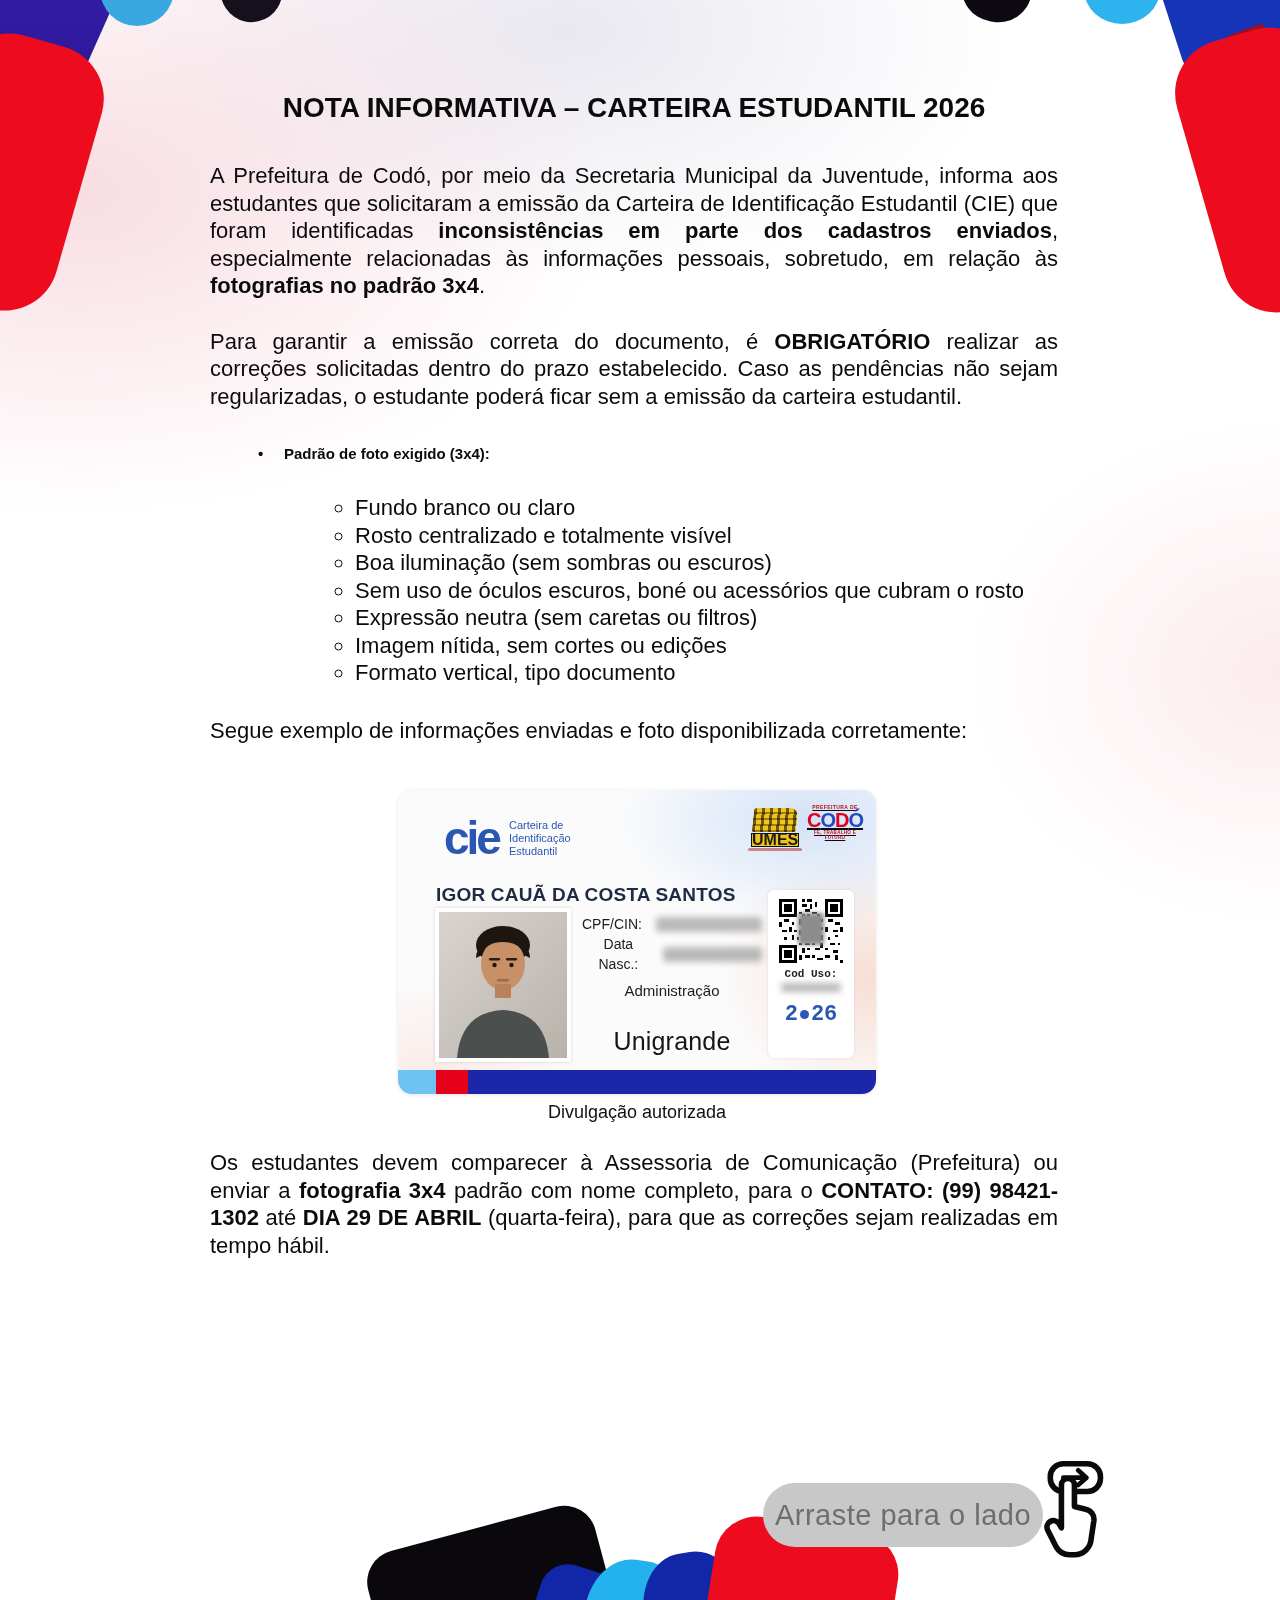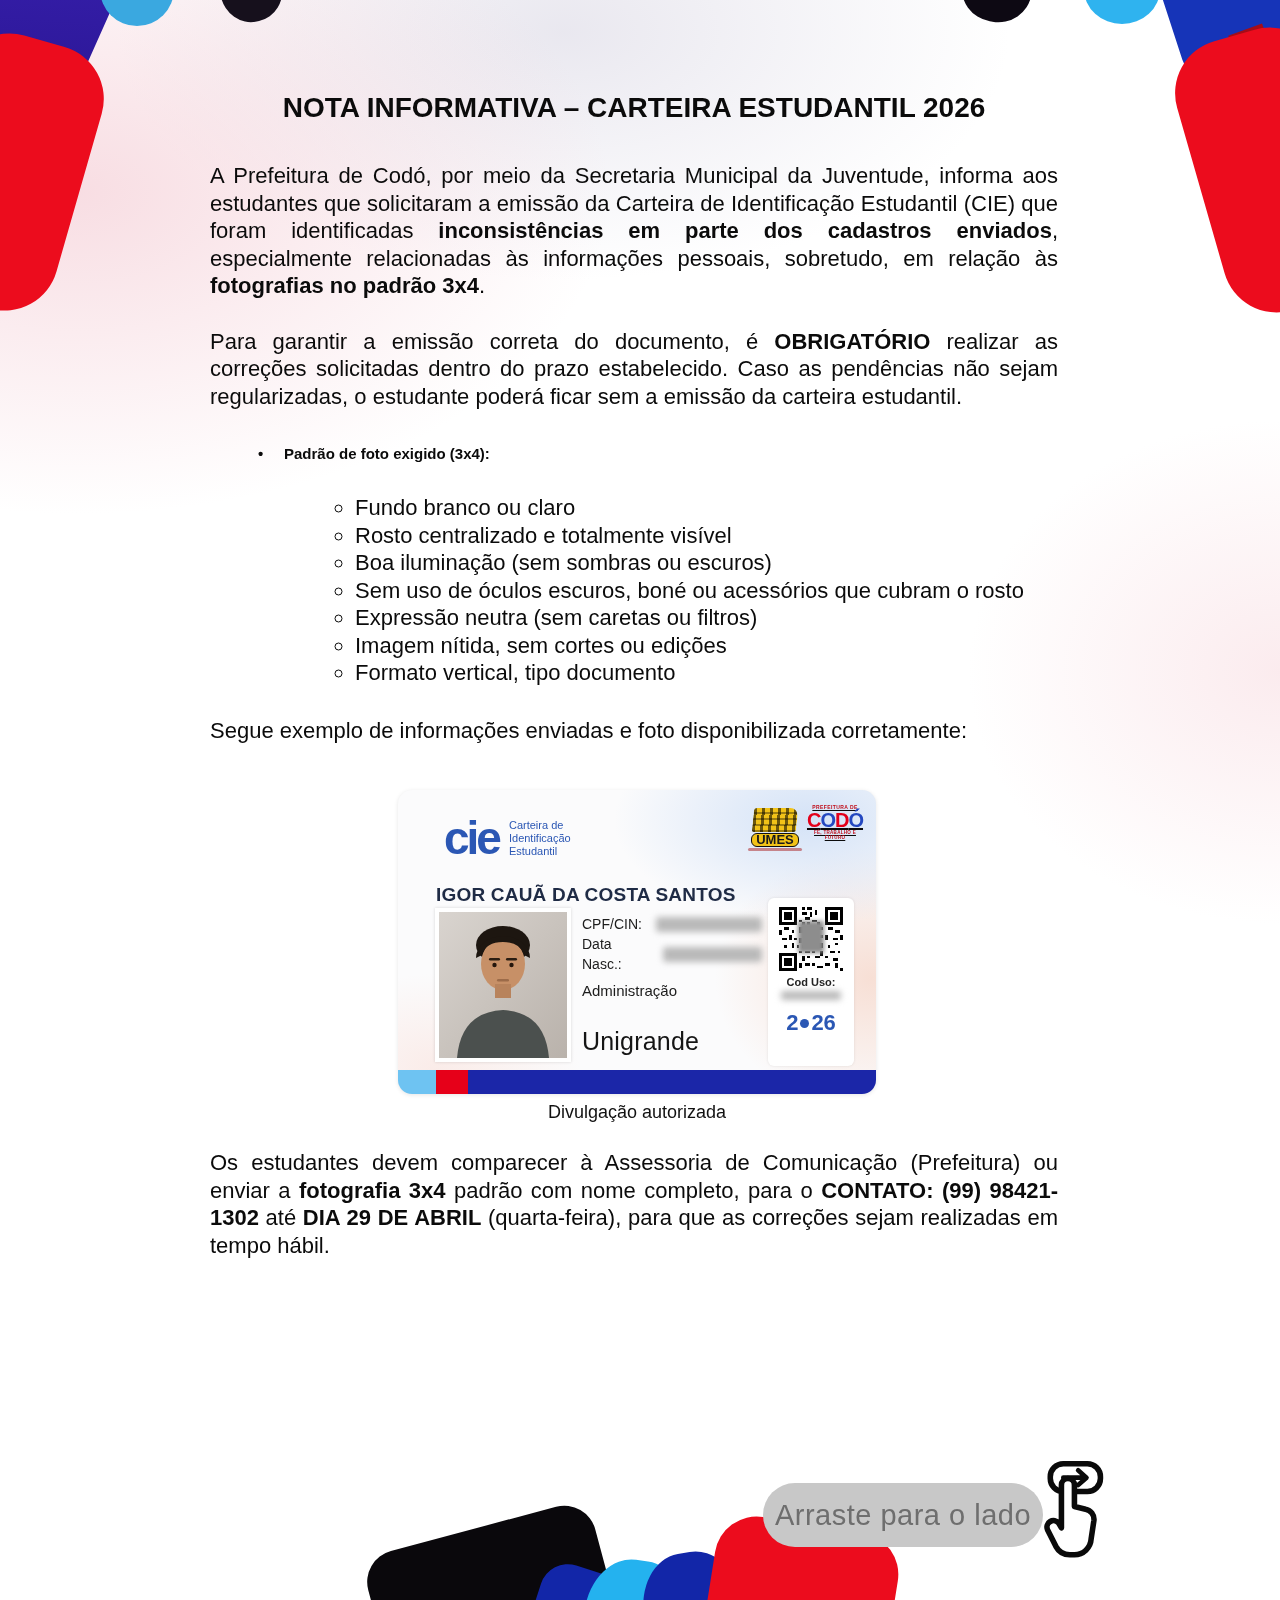--- a/index.html
+++ b/index.html
@@ -54,37 +54,37 @@
       radial-gradient(240px 160px at 8% 92%, rgba(250,229,224,.7), transparent 60%),
       #fbfbfc;
     box-shadow:0 1px 4px rgba(0,0,0,.10);
   }
   .cie{position:absolute;left:46px;top:26px;display:flex;align-items:center;}
   .cie-word{font-size:46px;font-weight:bold;letter-spacing:-3px;color:#2b57b4;line-height:44px;}
   .cie-lines{margin-left:10px;font-size:11px;line-height:13px;color:#2b57b4;font-weight:500;}
   .umes{position:absolute;left:350px;top:18px;width:54px;text-align:center;}
   .umes-icon{width:44px;height:24px;margin:0 auto;background:#f2c318;border-radius:3px 8px 2px 2px;
     background-image:repeating-linear-gradient(90deg, rgba(0,0,0,.55) 0 3px, transparent 3px 8px),repeating-linear-gradient(0deg, rgba(0,0,0,.35) 0 2px, transparent 2px 6px);transform:skewX(-6deg);}
-  .umes-band{margin:1px auto 0 auto;width:46px;background:#f2c318;border:1px solid #111;border-radius:6px;font-size:13px;font-weight:bold;color:#1a1a1a;line-height:12px;}
+  .umes-band{margin:1px auto 0 auto;width:46px;background:#f2c318;border:1px solid #111;border-radius:0;font-size:16px;font-weight:bold;color:#1a1a1a;line-height:12px;}
   .umes-sub{margin-top:1px;height:3px;background:rgba(170,30,30,.5);border-radius:2px;}
   .codo{position:absolute;left:408px;top:14px;width:58px;text-align:center;text-decoration:underline;}
   .codo-top{font-size:5px;font-weight:bold;color:#c00b18;letter-spacing:.4px;}
   .codo-word{font-size:20px;font-weight:bold;line-height:20px;letter-spacing:-1px;}
   .codo-bottom{font-size:4.5px;font-weight:bold;color:#c00b18;letter-spacing:.3px;}
   .card-name{position:absolute;left:38px;top:94px;font-size:19px;font-weight:600;color:#1f2b45;letter-spacing:.2px;text-align:center;}
   .photo{position:absolute;left:37px;top:118px;width:136px;height:154px;background:#fff;padding:0;box-shadow:0 0 3px rgba(0,0,0,.15);}
   .photo svg{display:block;margin:4px;}
-  .fields{position:absolute;left:184px;top:124px;width:180px;}
+  .fields{position:absolute;left:184px;top:124px;width:180px;text-align:center;}
   .frow{display:flex;align-items:center;font-size:14px;line-height:20px;color:#1c1c1c;font-weight:500;}
   .blur-bar{background:#b9b9b9;filter:blur(3px);border-radius:3px;display:inline-block;}
   .b-cpf{width:112px;height:15px;margin-left:14px;}
   .b-nasc{width:100px;height:15px;margin-left:8px;}
   .course{margin-top:8px;font-size:15px;color:#1c1c1c;}
   .institution{margin-top:28px;font-size:25px;color:#151515;font-weight:500;letter-spacing:.2px;}
-  .qr-panel{position:absolute;left:370px;top:108px;width:86px;height:168px;background:#fff;border-radius:6px;box-shadow:0 0 3px rgba(0,0,0,.10);text-align:center;}
+  .qr-panel{position:absolute;left:370px;top:100px;width:86px;height:168px;background:#fff;border-radius:6px;box-shadow:0 0 3px rgba(0,0,0,.10);text-align:center;font-family:Liberation Mono, monospace;}
   .qr-box{position:relative;width:64px;height:64px;margin:9px auto 0 auto;}
   .qr-blur{position:absolute;left:19px;top:14px;width:26px;height:32px;background:#8d8d8d;filter:blur(2px);}
   .coduso{margin-top:5px;font-size:11px;font-weight:bold;color:#222;}
   .b-cod{width:60px;height:9px;margin-top:3px;}
   .year{margin-top:10px;font-size:22px;font-weight:bold;color:#2b57b4;display:flex;align-items:center;justify-content:center;gap:2px;}
   .ydot{width:9px;height:9px;border-radius:50%;background:#2b57b4;display:inline-block;}
   .card-stripe{position:absolute;left:0;bottom:0;width:100%;height:24px;display:flex;}
   .s1{width:38px;background:#6ec3f2;}
   .s2{width:32px;background:#e60019;}
   .s3{flex:1;background:#1b26a8;}

